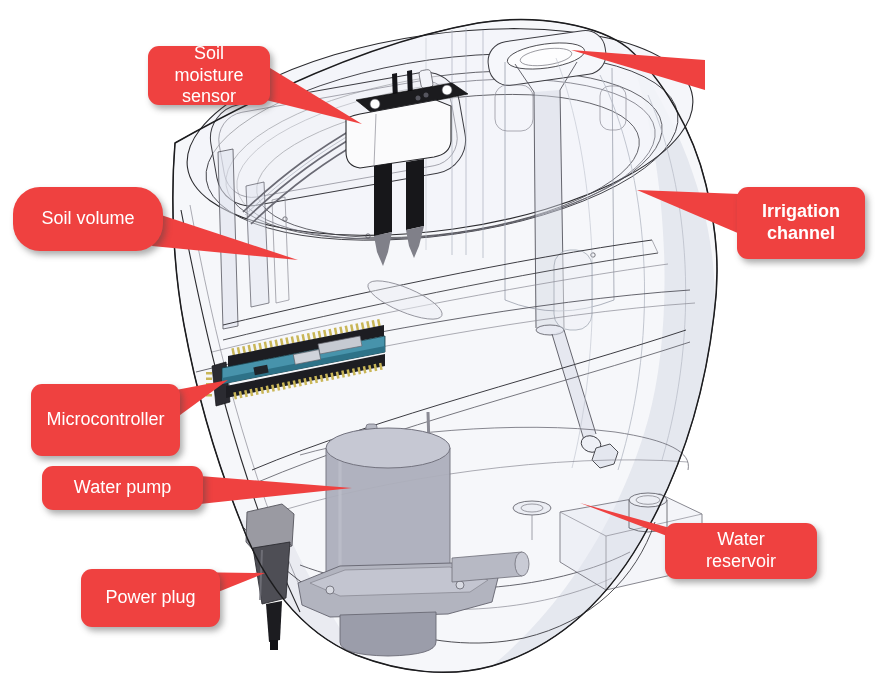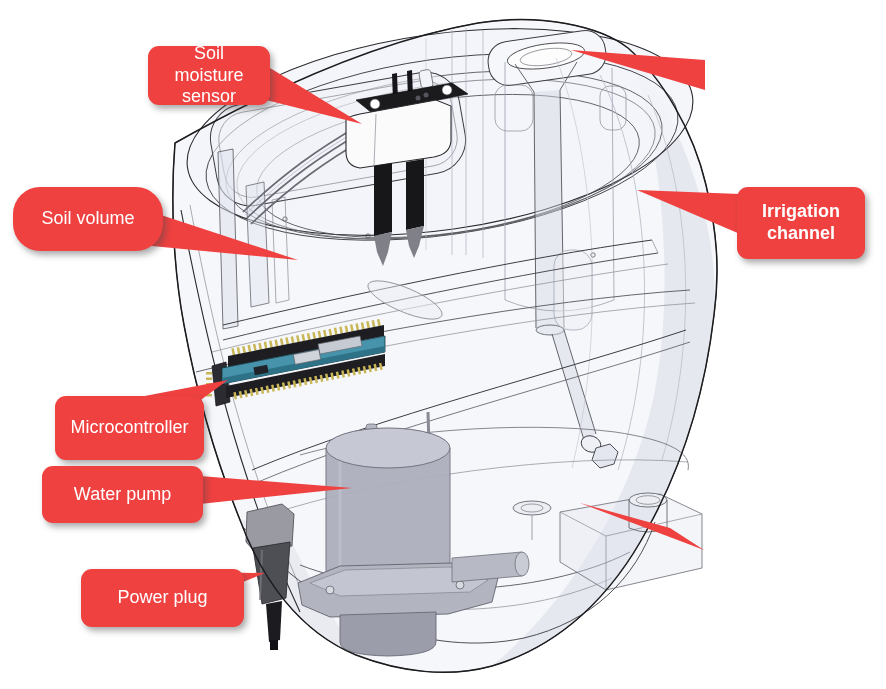--- a/index.html
+++ b/index.html
@@ -23,24 +23,24 @@
     border-radius:11px;
     display:flex;align-items:center;justify-content:center;text-align:center;
     font-size:18px;line-height:1.22;
     box-shadow:3px 4px 6px rgba(70,70,70,0.45);
     padding:0 22px;box-sizing:border-box;
   }
   .c-sensor    {left:148px;top:46px; width:122px;height:59px;}
   .c-port      {left:703px;top:44px; width:174px;height:60px;}
   .c-soil      {left:13px; top:187px;width:150px;height:64px;border-radius:27px;}
   .c-irrigation{left:737px;top:187px;width:128px;height:72px;font-weight:bold;}
-  .c-mcu       {left:31px; top:396px;width:149px;height:64px;margin-left:24px;}
-  .c-pump      {left:42px; top:466px;width:161px;height:57px;}
+  .c-mcu       {left:31px; top:384px;width:149px;height:72px;}
+  .c-pump      {left:42px; top:466px;width:161px;height:44px;}
   .c-reservoir {left:665px;top:523px;width:152px;height:56px;}
-  .c-plug      {left:81px; top:569px;width:163px;height:58px;}
+  .c-plug      {left:81px; top:569px;width:139px;height:58px;}
 </style>
 </head>
 <body>
 
 <div class="stage">
 
   <svg id="cad" width="886" height="689" viewBox="0 0 886 689">
 
     <g>
       <path d="M175,143 C255,98 370,42 478,23 C540,13 600,26 628,48 C662,78 693,130 706,185
@@ -198,14 +198,15 @@
     <polygon class="tail" points="200,476 200,504 352,488"></polygon>
     <polygon class="tail" points="670,528 704,550 580,503"></polygon>
     <polygon class="tail" points="182,572 218,592 265,573"></polygon>
   </svg>
 
   <div class="callout c-sensor">Soil moisture sensor</div>
   <div class="callout c-soil">Soil volume</div>
   <div class="callout c-irrigation">Irrigation channel</div>
   <div class="callout c-mcu">Microcontroller</div>
   <div class="callout c-pump">Water pump</div>
+  <div class="callout c-reservoir">Water reservoir</div>
   <div class="callout c-plug">Power plug</div>
 </div>
 
 </body></html>

